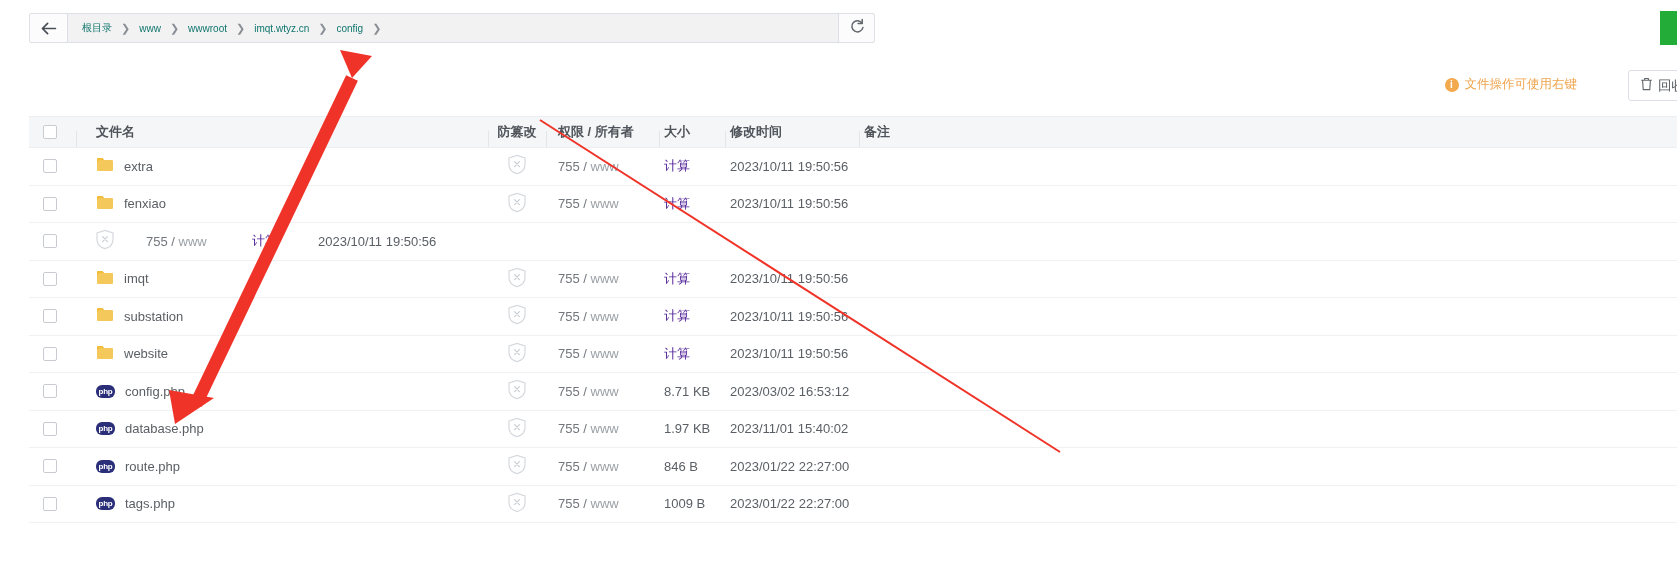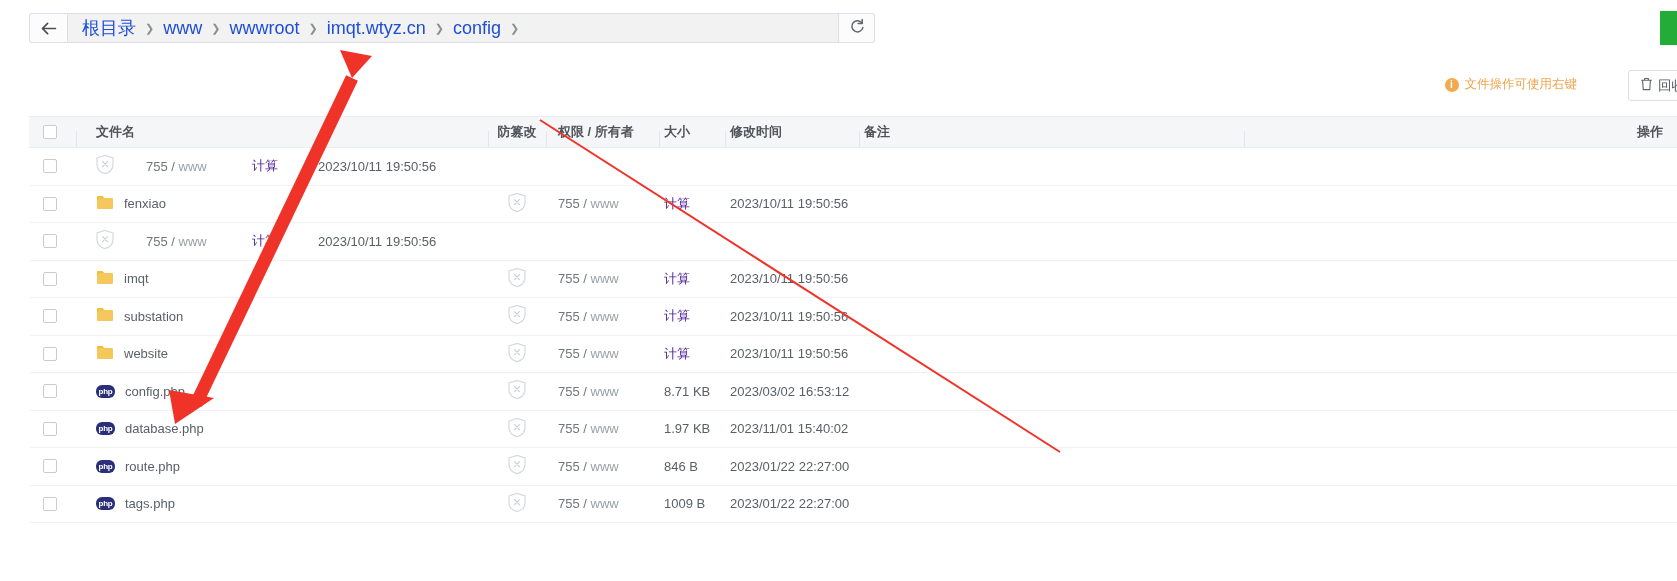--- a/index.html
+++ b/index.html
@@ -44,22 +44,22 @@
   .back-btn svg { display: block; }
   .crumbs {
     width: 803px;
     display: flex;
     align-items: center;
     padding-left: 14px;
     gap: 0px;
     overflow: hidden;
   }
   .crumb {
-    font-size: 18px;
-    color: #1d4ed8;
+    font-size: 10px;
+    color: #0f766e;
     cursor: pointer;
     white-space: nowrap;
   }
   .crumb-sep {
     font-size: 11px;
     color: #8a8f96;
     padding: 0 9px;
     line-height: 1;
     user-select: none;
   }
@@ -404,67 +404,32 @@
       </div>
       <div class="cell c-size">
         <span>大小</span>
       </div>
       <div class="cell c-time">
         <span>修改时间</span>
       </div>
       <div class="cell c-note">
         <span>备注</span>
       </div>
-      <div class="cell c-act">
-        <span>操作</span>
-      </div>
     </div>
     <div id="tbody">
-        <div class="row">
-          <div class="c-chk">
-            <span class="rchk"></span>
-          </div>
-          <div class="c-prot">
-            <span><svg width="20" height="21" viewBox="0 0 20 21">
-                <path d="M10 1.4 L18 4 L18 10.4 C18 15.2 14.4 18.4 10 19.6 C5.6 18.4 2 15.2 2 10.4 L2 4 Z" fill="none" stroke="#d6d9dd" stroke-width="1.2"></path>
-                <path d="M7.6 7.6 L12.4 12.6 M12.4 7.6 L7.6 12.6" stroke="#c9ced3" stroke-width="1.2" stroke-linecap="round"></path>
-              </svg></span>
-          </div>
-          <div class="c-perm perm"><span>755</span><span> / </span><span class="own">www</span></div>
-          <div class="c-size"><span class="calc">计算</span></div>
-          <div class="c-time">2023/10/11 19:50:56</div>
-          <div class="c-note"></div>
-          <div class="c-act"></div>
-        </div>
         <div class="row">
           <div class="c-chk">
             <span class="rchk"></span>
           </div>
           <div class="c-name">
             <span><svg width="18" height="15" viewBox="0 0 18 15">
                 <path d="M1 2.2 A1.2 1.2 0 0 1 2.2 1 L6.4 1 L8.1 2.9 L15.8 2.9 A1.2 1.2 0 0 1 17 4.1 L17 13 A1 1 0 0 1 16 14 L2 14 A1 1 0 0 1 1 13 Z" fill="#f5c85c"></path>
                 <path d="M1 2.2 A1.2 1.2 0 0 1 2.2 1 L6.4 1 L8.1 2.9 L3.4 2.9 L1 5.6 Z" fill="#f3bd3c"></path>
               </svg></span>
-            <span class="fname">fenxiao</span>
-          </div>
-          <div class="c-prot">
-            <span><svg width="20" height="21" viewBox="0 0 20 21">
-                <path d="M10 1.4 L18 4 L18 10.4 C18 15.2 14.4 18.4 10 19.6 C5.6 18.4 2 15.2 2 10.4 L2 4 Z" fill="none" stroke="#d6d9dd" stroke-width="1.2"></path>
-                <path d="M7.6 7.6 L12.4 12.6 M12.4 7.6 L7.6 12.6" stroke="#c9ced3" stroke-width="1.2" stroke-linecap="round"></path>
-              </svg></span>
-          </div>
-          <div class="c-perm perm"><span>755</span><span> / </span><span class="own">www</span></div>
-          <div class="c-size"><span class="calc">计算</span></div>
-          <div class="c-time">2023/10/11 19:50:56</div>
-          <div class="c-note"></div>
-          <div class="c-act"></div>
-        </div>
-        <div class="row">
-          <div class="c-chk">
-            <span class="rchk"></span>
+            <span class="fname">extra</span>
           </div>
           <div class="c-prot">
             <span><svg width="20" height="21" viewBox="0 0 20 21">
                 <path d="M10 1.4 L18 4 L18 10.4 C18 15.2 14.4 18.4 10 19.6 C5.6 18.4 2 15.2 2 10.4 L2 4 Z" fill="none" stroke="#d6d9dd" stroke-width="1.2"></path>
                 <path d="M7.6 7.6 L12.4 12.6 M12.4 7.6 L7.6 12.6" stroke="#c9ced3" stroke-width="1.2" stroke-linecap="round"></path>
               </svg></span>
           </div>
           <div class="c-perm perm"><span>755</span><span> / </span><span class="own">www</span></div>
           <div class="c-size"><span class="calc">计算</span></div>
           <div class="c-time">2023/10/11 19:50:56</div>
@@ -473,21 +438,37 @@
         </div>
         <div class="row">
           <div class="c-chk">
             <span class="rchk"></span>
           </div>
           <div class="c-name">
             <span><svg width="18" height="15" viewBox="0 0 18 15">
                 <path d="M1 2.2 A1.2 1.2 0 0 1 2.2 1 L6.4 1 L8.1 2.9 L15.8 2.9 A1.2 1.2 0 0 1 17 4.1 L17 13 A1 1 0 0 1 16 14 L2 14 A1 1 0 0 1 1 13 Z" fill="#f5c85c"></path>
                 <path d="M1 2.2 A1.2 1.2 0 0 1 2.2 1 L6.4 1 L8.1 2.9 L3.4 2.9 L1 5.6 Z" fill="#f3bd3c"></path>
               </svg></span>
-            <span class="fname">imqt</span>
+            <span class="fname">fenxiao</span>
+          </div>
+          <div class="c-prot">
+            <span><svg width="20" height="21" viewBox="0 0 20 21">
+                <path d="M10 1.4 L18 4 L18 10.4 C18 15.2 14.4 18.4 10 19.6 C5.6 18.4 2 15.2 2 10.4 L2 4 Z" fill="none" stroke="#d6d9dd" stroke-width="1.2"></path>
+                <path d="M7.6 7.6 L12.4 12.6 M12.4 7.6 L7.6 12.6" stroke="#c9ced3" stroke-width="1.2" stroke-linecap="round"></path>
+              </svg></span>
+          </div>
+          <div class="c-perm perm"><span>755</span><span> / </span><span class="own">www</span></div>
+          <div class="c-size"><span class="calc">计算</span></div>
+          <div class="c-time">2023/10/11 19:50:56</div>
+          <div class="c-note"></div>
+          <div class="c-act"></div>
+        </div>
+        <div class="row">
+          <div class="c-chk">
+            <span class="rchk"></span>
           </div>
           <div class="c-prot">
             <span><svg width="20" height="21" viewBox="0 0 20 21">
                 <path d="M10 1.4 L18 4 L18 10.4 C18 15.2 14.4 18.4 10 19.6 C5.6 18.4 2 15.2 2 10.4 L2 4 Z" fill="none" stroke="#d6d9dd" stroke-width="1.2"></path>
                 <path d="M7.6 7.6 L12.4 12.6 M12.4 7.6 L7.6 12.6" stroke="#c9ced3" stroke-width="1.2" stroke-linecap="round"></path>
               </svg></span>
           </div>
           <div class="c-perm perm"><span>755</span><span> / </span><span class="own">www</span></div>
           <div class="c-size"><span class="calc">计算</span></div>
           <div class="c-time">2023/10/11 19:50:56</div>
@@ -496,21 +477,21 @@
         </div>
         <div class="row">
           <div class="c-chk">
             <span class="rchk"></span>
           </div>
           <div class="c-name">
             <span><svg width="18" height="15" viewBox="0 0 18 15">
                 <path d="M1 2.2 A1.2 1.2 0 0 1 2.2 1 L6.4 1 L8.1 2.9 L15.8 2.9 A1.2 1.2 0 0 1 17 4.1 L17 13 A1 1 0 0 1 16 14 L2 14 A1 1 0 0 1 1 13 Z" fill="#f5c85c"></path>
                 <path d="M1 2.2 A1.2 1.2 0 0 1 2.2 1 L6.4 1 L8.1 2.9 L3.4 2.9 L1 5.6 Z" fill="#f3bd3c"></path>
               </svg></span>
-            <span class="fname">substation</span>
+            <span class="fname">imqt</span>
           </div>
           <div class="c-prot">
             <span><svg width="20" height="21" viewBox="0 0 20 21">
                 <path d="M10 1.4 L18 4 L18 10.4 C18 15.2 14.4 18.4 10 19.6 C5.6 18.4 2 15.2 2 10.4 L2 4 Z" fill="none" stroke="#d6d9dd" stroke-width="1.2"></path>
                 <path d="M7.6 7.6 L12.4 12.6 M12.4 7.6 L7.6 12.6" stroke="#c9ced3" stroke-width="1.2" stroke-linecap="round"></path>
               </svg></span>
           </div>
           <div class="c-perm perm"><span>755</span><span> / </span><span class="own">www</span></div>
           <div class="c-size"><span class="calc">计算</span></div>
           <div class="c-time">2023/10/11 19:50:56</div>
@@ -519,39 +500,62 @@
         </div>
         <div class="row">
           <div class="c-chk">
             <span class="rchk"></span>
           </div>
           <div class="c-name">
             <span><svg width="18" height="15" viewBox="0 0 18 15">
                 <path d="M1 2.2 A1.2 1.2 0 0 1 2.2 1 L6.4 1 L8.1 2.9 L15.8 2.9 A1.2 1.2 0 0 1 17 4.1 L17 13 A1 1 0 0 1 16 14 L2 14 A1 1 0 0 1 1 13 Z" fill="#f5c85c"></path>
                 <path d="M1 2.2 A1.2 1.2 0 0 1 2.2 1 L6.4 1 L8.1 2.9 L3.4 2.9 L1 5.6 Z" fill="#f3bd3c"></path>
               </svg></span>
-            <span class="fname">website</span>
+            <span class="fname">substation</span>
           </div>
           <div class="c-prot">
             <span><svg width="20" height="21" viewBox="0 0 20 21">
                 <path d="M10 1.4 L18 4 L18 10.4 C18 15.2 14.4 18.4 10 19.6 C5.6 18.4 2 15.2 2 10.4 L2 4 Z" fill="none" stroke="#d6d9dd" stroke-width="1.2"></path>
                 <path d="M7.6 7.6 L12.4 12.6 M12.4 7.6 L7.6 12.6" stroke="#c9ced3" stroke-width="1.2" stroke-linecap="round"></path>
               </svg></span>
           </div>
           <div class="c-perm perm"><span>755</span><span> / </span><span class="own">www</span></div>
           <div class="c-size"><span class="calc">计算</span></div>
           <div class="c-time">2023/10/11 19:50:56</div>
           <div class="c-note"></div>
           <div class="c-act"></div>
         </div>
         <div class="row">
           <div class="c-chk">
             <span class="rchk"></span>
           </div>
           <div class="c-name">
+            <span><svg width="18" height="15" viewBox="0 0 18 15">
+                <path d="M1 2.2 A1.2 1.2 0 0 1 2.2 1 L6.4 1 L8.1 2.9 L15.8 2.9 A1.2 1.2 0 0 1 17 4.1 L17 13 A1 1 0 0 1 16 14 L2 14 A1 1 0 0 1 1 13 Z" fill="#f5c85c"></path>
+                <path d="M1 2.2 A1.2 1.2 0 0 1 2.2 1 L6.4 1 L8.1 2.9 L3.4 2.9 L1 5.6 Z" fill="#f3bd3c"></path>
+              </svg></span>
+            <span class="fname">website</span>
+          </div>
+          <div class="c-prot">
+            <span><svg width="20" height="21" viewBox="0 0 20 21">
+                <path d="M10 1.4 L18 4 L18 10.4 C18 15.2 14.4 18.4 10 19.6 C5.6 18.4 2 15.2 2 10.4 L2 4 Z" fill="none" stroke="#d6d9dd" stroke-width="1.2"></path>
+                <path d="M7.6 7.6 L12.4 12.6 M12.4 7.6 L7.6 12.6" stroke="#c9ced3" stroke-width="1.2" stroke-linecap="round"></path>
+              </svg></span>
+          </div>
+          <div class="c-perm perm"><span>755</span><span> / </span><span class="own">www</span></div>
+          <div class="c-size"><span class="calc">计算</span></div>
+          <div class="c-time">2023/10/11 19:50:56</div>
+          <div class="c-note"></div>
+          <div class="c-act"></div>
+        </div>
+        <div class="row">
+          <div class="c-chk">
+            <span class="rchk"></span>
+          </div>
+          <div class="c-name">
             <span class="php-ico">php</span>
             <span class="fname">config.php</span>
           </div>
           <div class="c-prot">
             <span><svg width="20" height="21" viewBox="0 0 20 21">
                 <path d="M10 1.4 L18 4 L18 10.4 C18 15.2 14.4 18.4 10 19.6 C5.6 18.4 2 15.2 2 10.4 L2 4 Z" fill="none" stroke="#d6d9dd" stroke-width="1.2"></path>
                 <path d="M7.6 7.6 L12.4 12.6 M12.4 7.6 L7.6 12.6" stroke="#c9ced3" stroke-width="1.2" stroke-linecap="round"></path>
               </svg></span>
           </div>
           <div class="c-perm perm"><span>755</span><span> / </span><span class="own">www</span></div>

